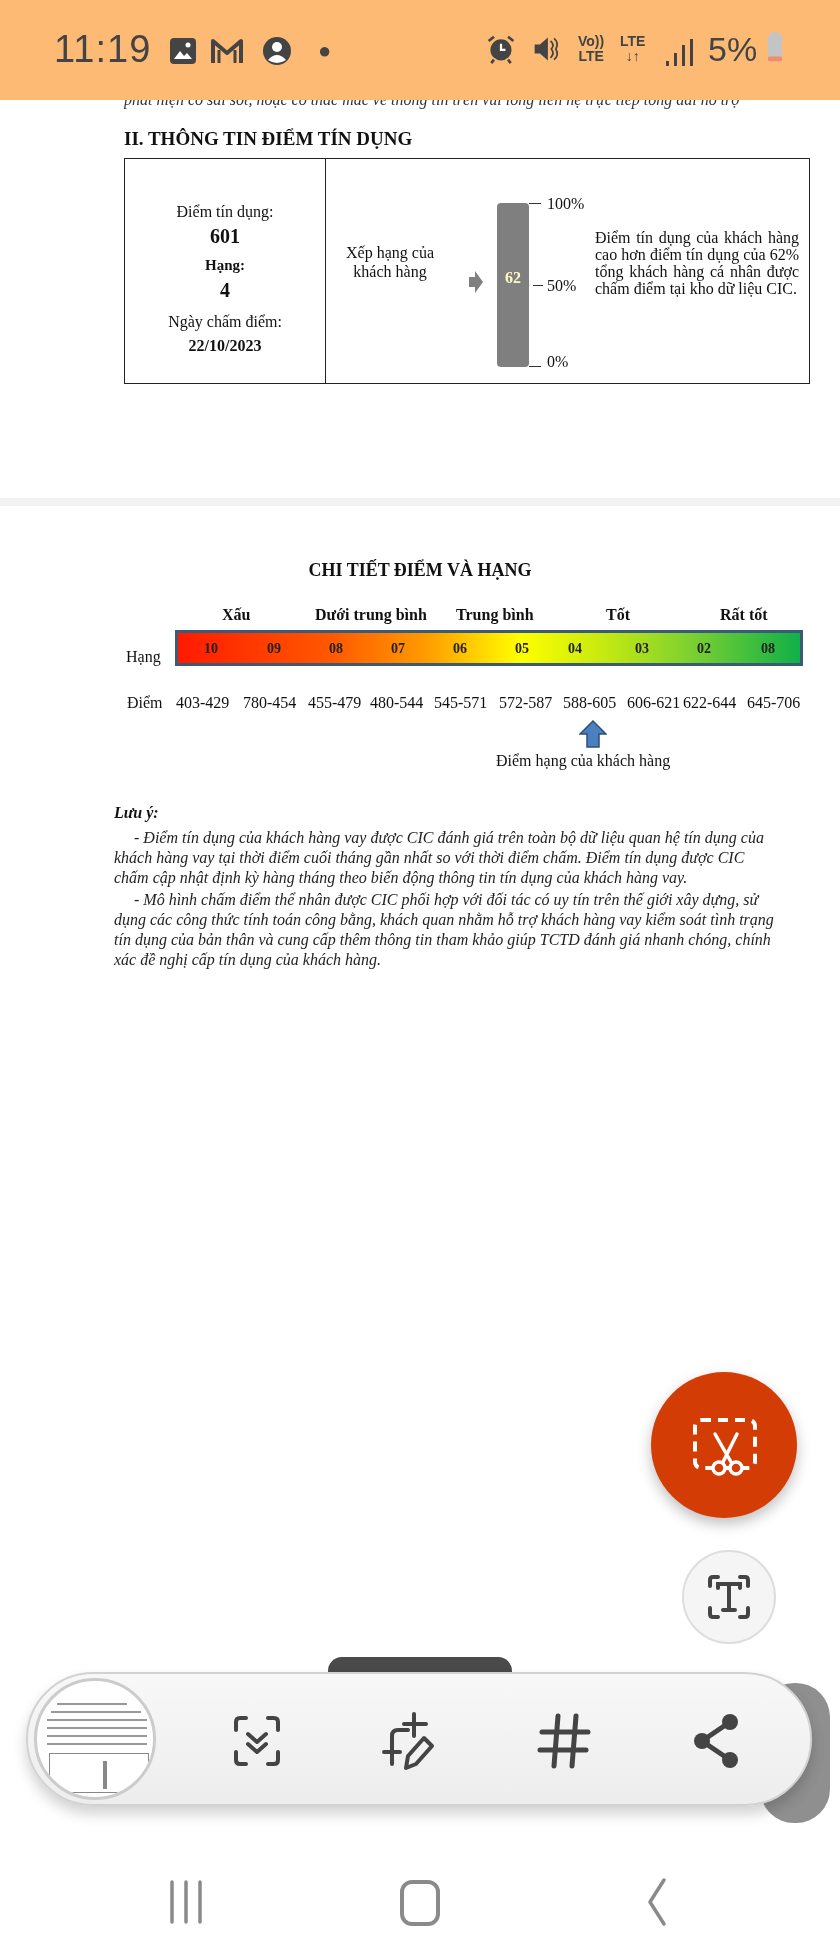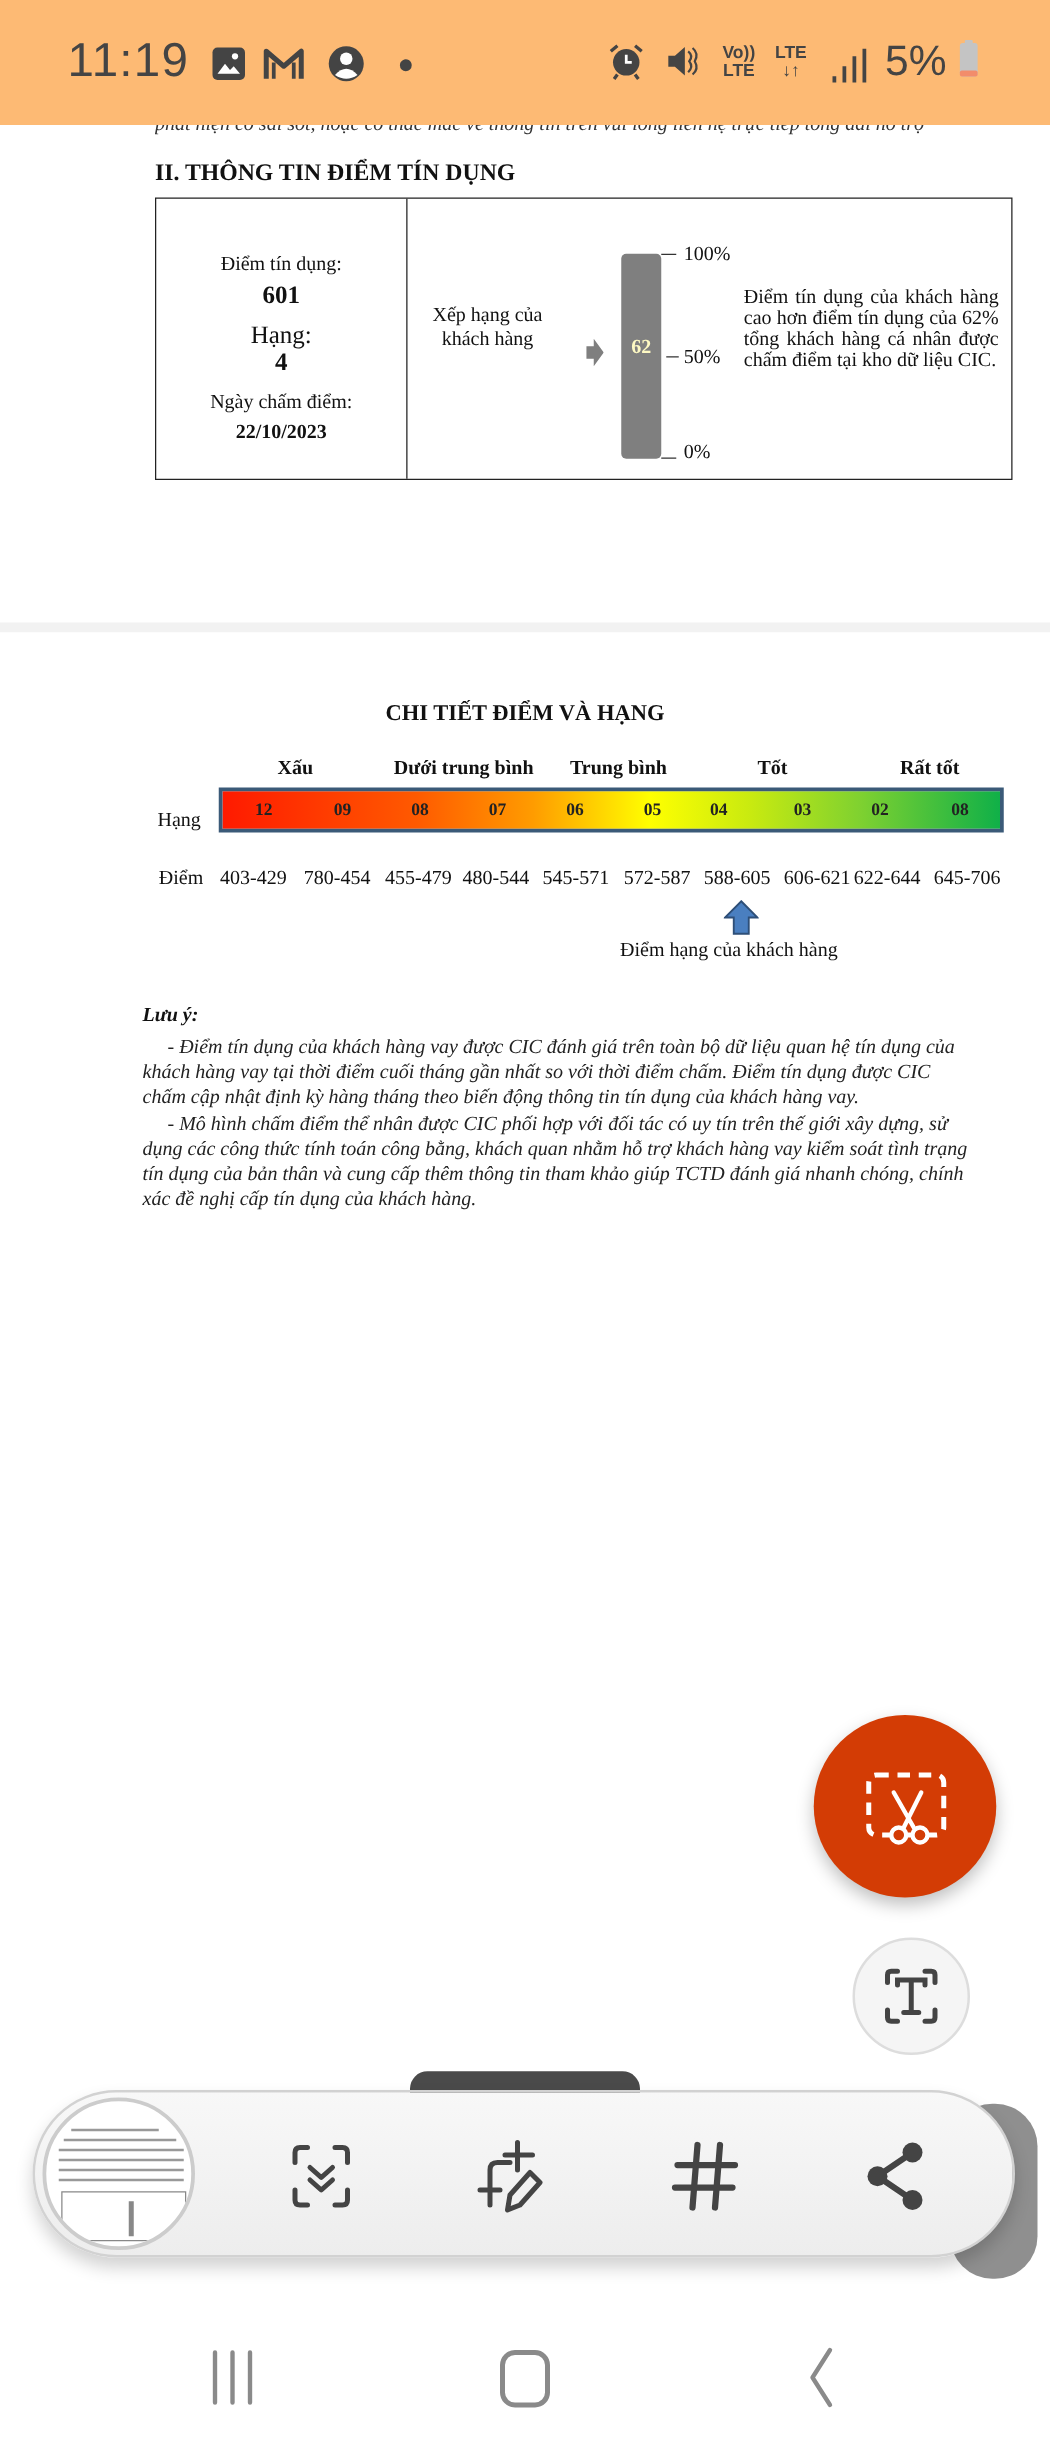--- a/index.html
+++ b/index.html
@@ -117,21 +117,21 @@
 </div>
 
 <div class="page page1">
   <div class="cut-line">phát hiện có sai sót, hoặc có thắc mắc về thông tin trên vui lòng liên hệ trực tiếp tổng đài hỗ trợ</div>
   <div class="sec-title">II. THÔNG TIN ĐIỂM TÍN DỤNG</div>
 
   <div class="score-table">
     <div class="left-cell">
       <div class="lc-line" style="top:44px; font-size:16px;">Điểm tín dụng:</div>
       <div class="lc-line" style="top:66px; font-size:20px; font-weight:bold;">601</div>
-      <div class="lc-line" style="top:98px; font-size:20px;">Hạng:</div>
+      <div class="lc-line" style="top:98px; font-size:15px;font-weight:bold;">Hạng:</div>
       <div class="lc-line" style="top:120px; font-size:20px; font-weight:bold;">4</div>
       <div class="lc-line" style="top:154px; font-size:16px;">Ngày chấm điểm:</div>
       <div class="lc-line" style="top:178px; font-size:16px; font-weight:bold;">22/10/2023</div>
     </div>
 
     <div class="rank-label">
       <div>Xếp hạng của</div>
       <div>khách hàng</div>
     </div>
     <svg class="arrow-right" style="left:344px; top:112px; width:14px; height:22px;" viewBox="0 0 14 22">
@@ -156,21 +156,21 @@
   <div class="chart-title">CHI TIẾT ĐIỂM VÀ HẠNG</div>
 
   <div class="cat-lbl" style="left:222px;">Xấu</div>
   <div class="cat-lbl" style="left:315px;">Dưới trung bình</div>
   <div class="cat-lbl" style="left:456px;">Trung bình</div>
   <div class="cat-lbl" style="left:606px;">Tốt</div>
   <div class="cat-lbl" style="left:720px;">Rất tốt</div>
 
   <div class="hang-lbl">Hạng</div>
   <div class="grad">
-    <div class="rank-num" style="left:13px;">12</div>
+    <div class="rank-num" style="left:13px;">10</div>
     <div class="rank-num" style="left:76px;">09</div>
     <div class="rank-num" style="left:138px;">08</div>
     <div class="rank-num" style="left:200px;">07</div>
     <div class="rank-num" style="left:262px;">06</div>
     <div class="rank-num" style="left:324px;">05</div>
     <div class="rank-num" style="left:377px;">04</div>
     <div class="rank-num" style="left:444px;">03</div>
     <div class="rank-num" style="left:506px;">02</div>
     <div class="rank-num" style="left:570px;">08</div>
   </div>

